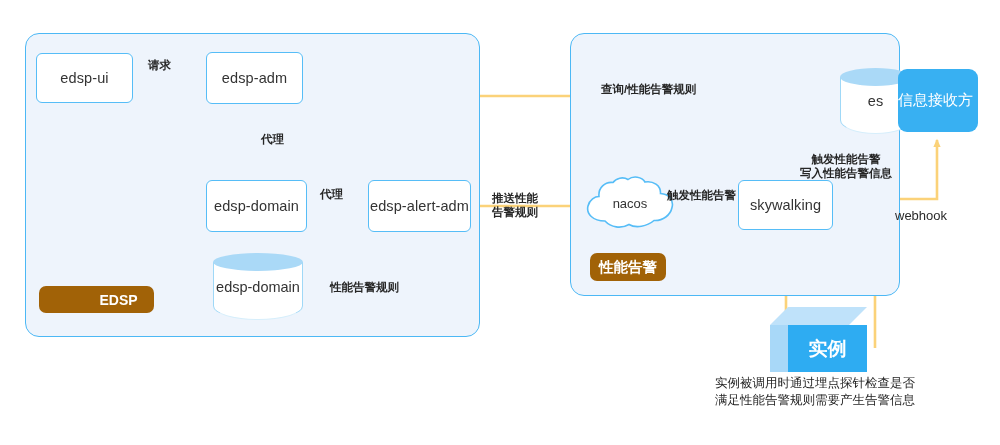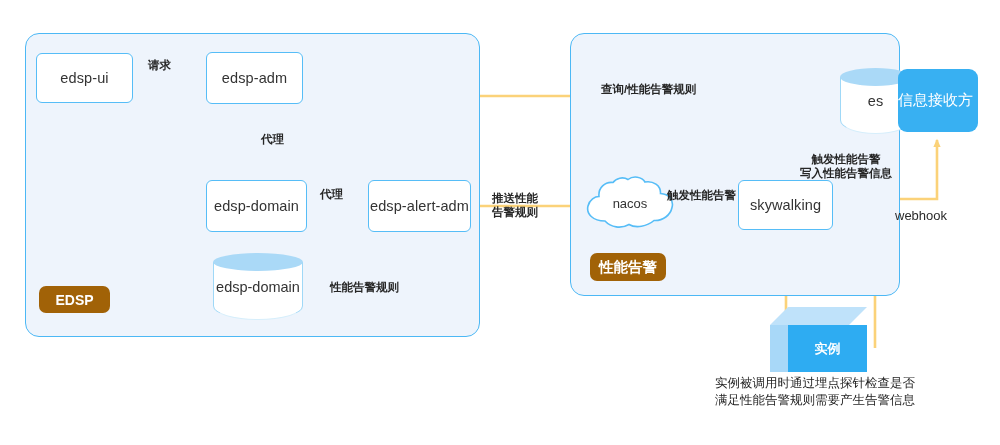--- a/index.html
+++ b/index.html
@@ -138,21 +138,21 @@
     left: 0; top: 0;
     width: 97px; height: 18px;
     background: #bfe2fa;
   }
   .cube .lbl {
     position: absolute;
     left: 18px; top: 18px;
     width: 79px; height: 47px;
     display: flex; align-items: center; justify-content: center;
     color: #ffffff;
-    font-size: 13px;
+    font-size: 19px;
     font-weight: bold;
   }
 
   
   .elabel {
     position: absolute;
     font-size: 11.5px;
     font-weight: bold;
     color: #262626;
     white-space: nowrap;
@@ -223,21 +223,21 @@
   <div class="node" style="left:368px; top:180px; width:103px; height:52px;">
     <span>edsp-alert-adm</span>
   </div>
 
   <div class="cyl" style="left:213px; top:253px; width:90px; height:67px;">
     <div class="body"></div>
     <div class="top"></div>
     <div class="lbl">edsp-domain</div>
   </div>
 
-  <div class="badge" style="left:39px; top:286px; width:71px; height:27px;">
+  <div class="badge" style="left:39px; top:286px; width:71px; height:27px;padding-left:44px;">
     <span>EDSP</span>
   </div>
 
   <div class="panel" style="left:570px; top:33px; width:330px; height:263px;"></div>
 
   <div class="cloud" style="left:583px; top:176px; width:94px; height:54px;">
     <svg viewBox="0 0 94 54" width="94" height="54">
       <path d="M22,45 C10,45 3,38 5,30 C6.5,23.5 12,20.5 16,20.5
                C15,12 22,5.5 30,6.5 C33,2 40,0.5 45,3.5
                C50,-0.5 59,0.5 62,6 C70,4.5 78,9.5 77.5,17.5

